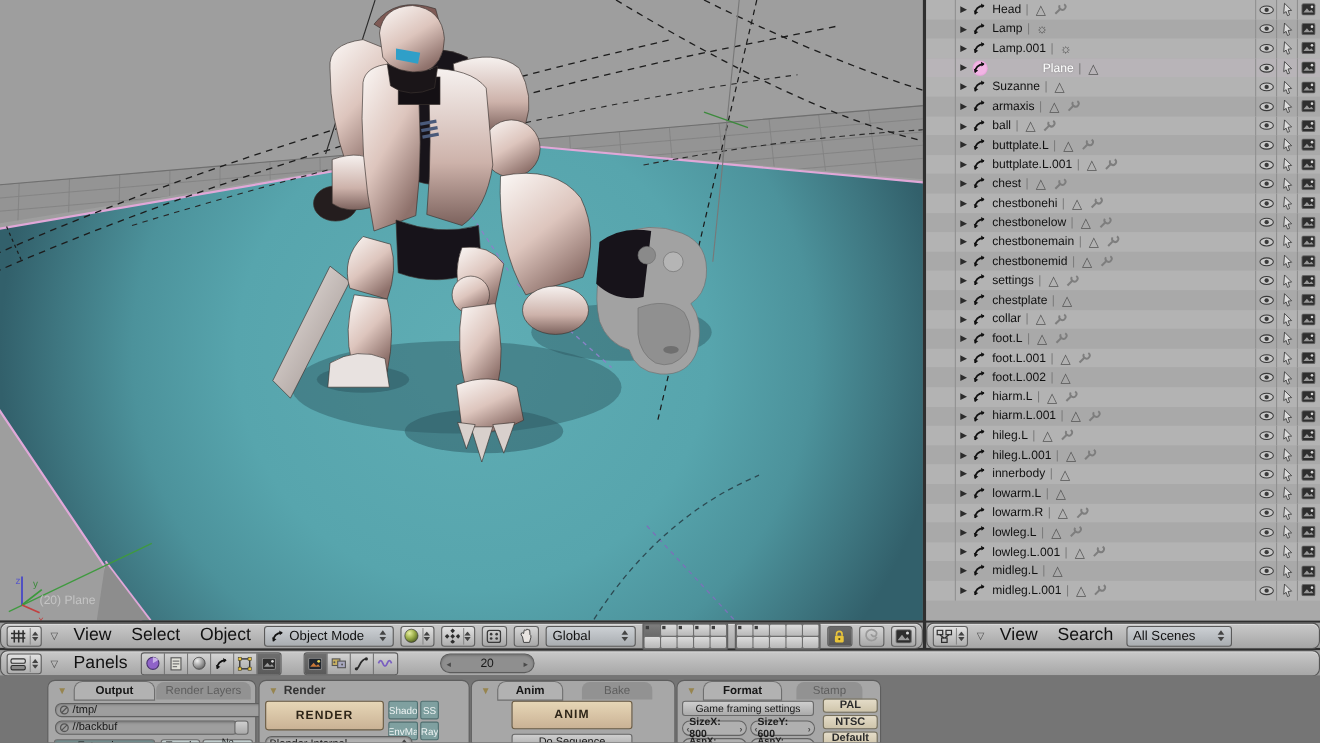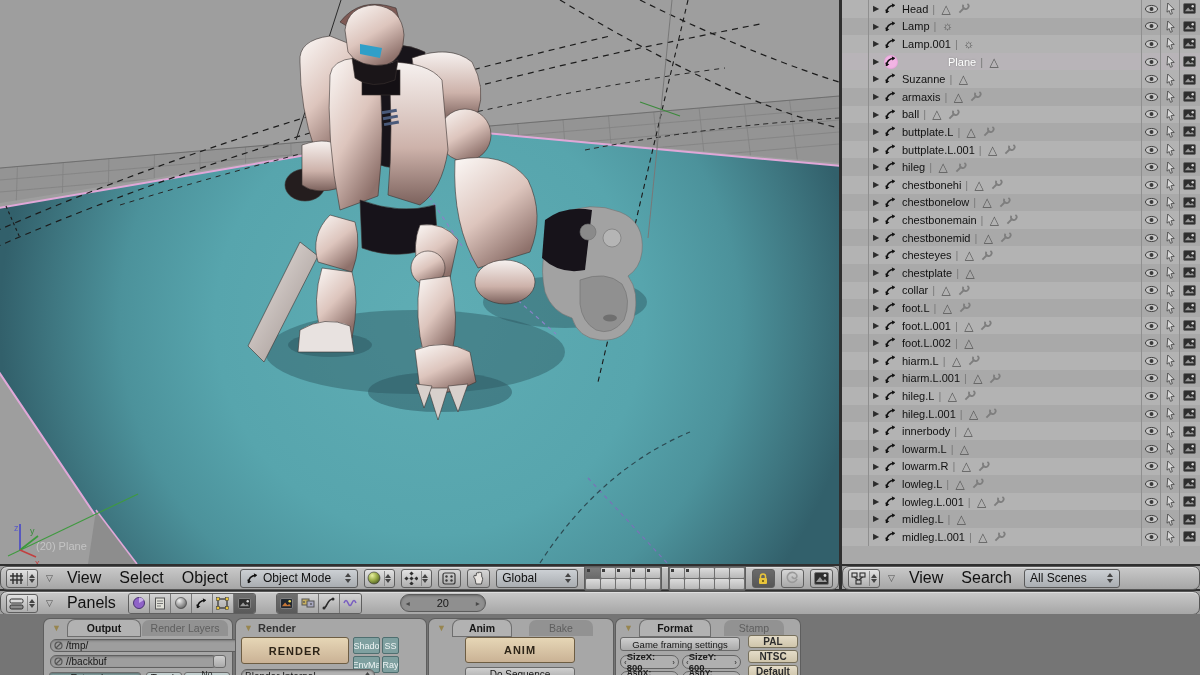--- a/index.html
+++ b/index.html
@@ -641,21 +641,21 @@
         <div class="orow alt" style="top: 158.4px;">
           <span class="exp">▶</span>
           <span class="oic">
             <svg width="13" height="13" viewBox="0 0 13 13">
               <path d="M2.5 11 C2.5 6 5.5 3.5 10.5 3.2" fill="none" stroke="#111" stroke-width="1.6"></path>
               <polygon points="11,3.2 7.8,1.2 8.4,5.5" fill="#111"></polygon>
               <polygon points="2.5,11.2 1.2,7.4 5.3,9.2" fill="#111"></polygon>
             </svg>
           </span>
           <span class="lbl-wrap">
-            <span class="onm">hileg</span>
+            <span class="onm">chest</span>
             <span class="osep">|</span>
             <span class="odat">
               <span class="dic">
                 <span style="color:#555;font-size:12px;line-height:1">△</span>
               </span>
               <span class="dic">
                 <svg width="13" height="13" viewBox="0 0 14 14">
                   <circle cx="9.5" cy="4.5" r="3" fill="none" stroke="#7e7e7e" stroke-width="1.9" stroke-dasharray="13.5 5.3" transform="rotate(-55 9.5 4.5)"></circle>
                   <line x1="7.8" y1="6.2" x2="2.6" y2="11.4" stroke="#7e7e7e" stroke-width="2"></line>
                 </svg>
@@ -866,21 +866,21 @@
         <div class="orow" style="top: 246.4px;">
           <span class="exp">▶</span>
           <span class="oic">
             <svg width="13" height="13" viewBox="0 0 13 13">
               <path d="M2.5 11 C2.5 6 5.5 3.5 10.5 3.2" fill="none" stroke="#111" stroke-width="1.6"></path>
               <polygon points="11,3.2 7.8,1.2 8.4,5.5" fill="#111"></polygon>
               <polygon points="2.5,11.2 1.2,7.4 5.3,9.2" fill="#111"></polygon>
             </svg>
           </span>
           <span class="lbl-wrap">
-            <span class="onm">chesteyes</span>
+            <span class="onm">settings</span>
             <span class="osep">|</span>
             <span class="odat">
               <span class="dic">
                 <span style="color:#555;font-size:12px;line-height:1">△</span>
               </span>
               <span class="dic">
                 <svg width="13" height="13" viewBox="0 0 14 14">
                   <circle cx="9.5" cy="4.5" r="3" fill="none" stroke="#7e7e7e" stroke-width="1.9" stroke-dasharray="13.5 5.3" transform="rotate(-55 9.5 4.5)"></circle>
                   <line x1="7.8" y1="6.2" x2="2.6" y2="11.4" stroke="#7e7e7e" stroke-width="2"></line>
                 </svg>

